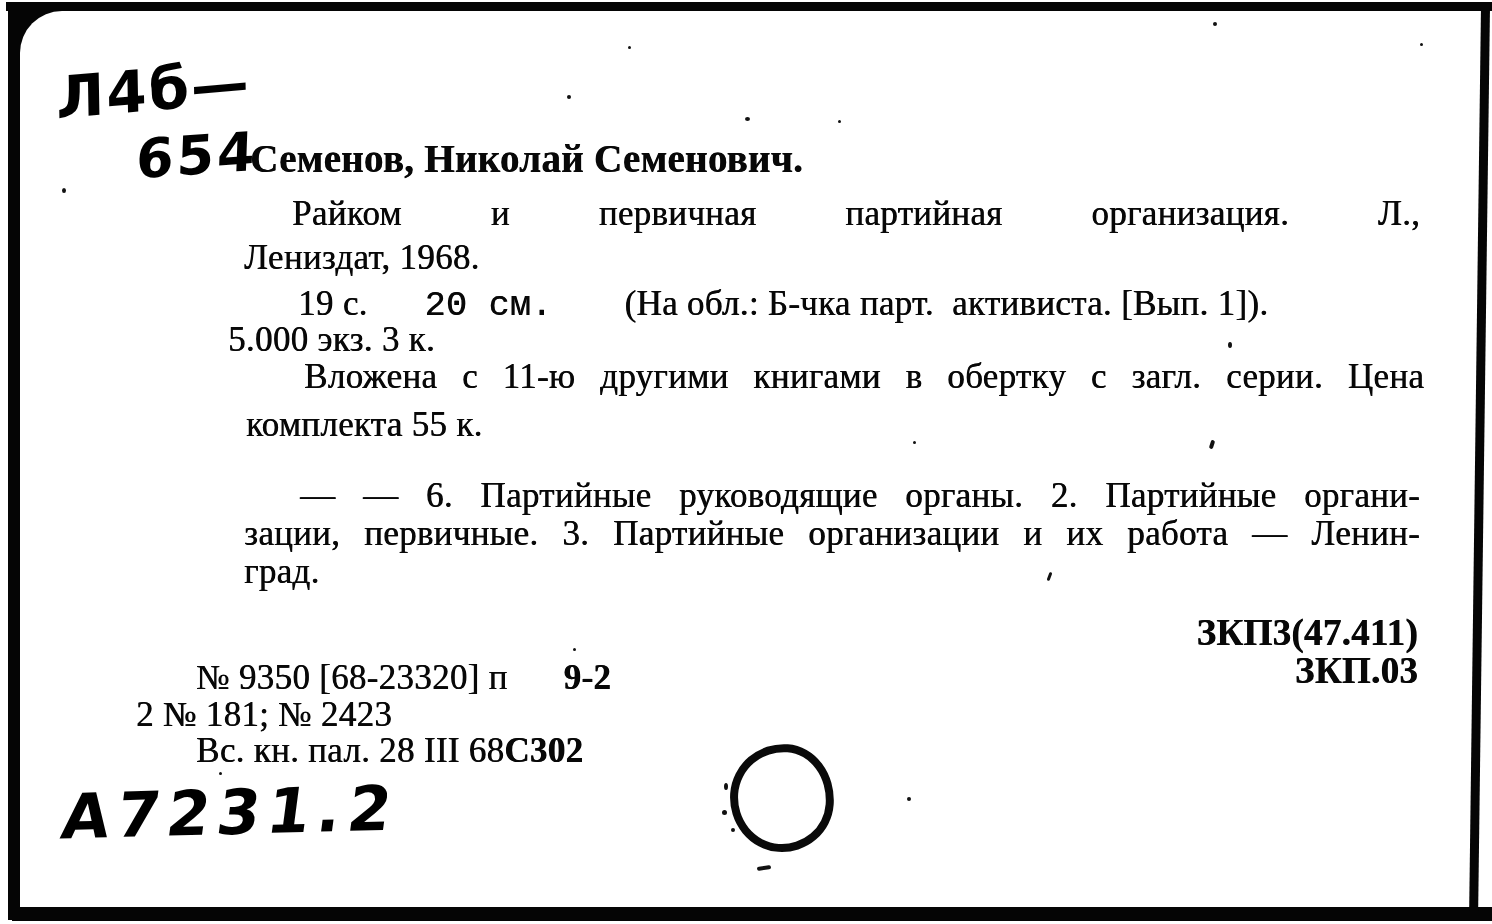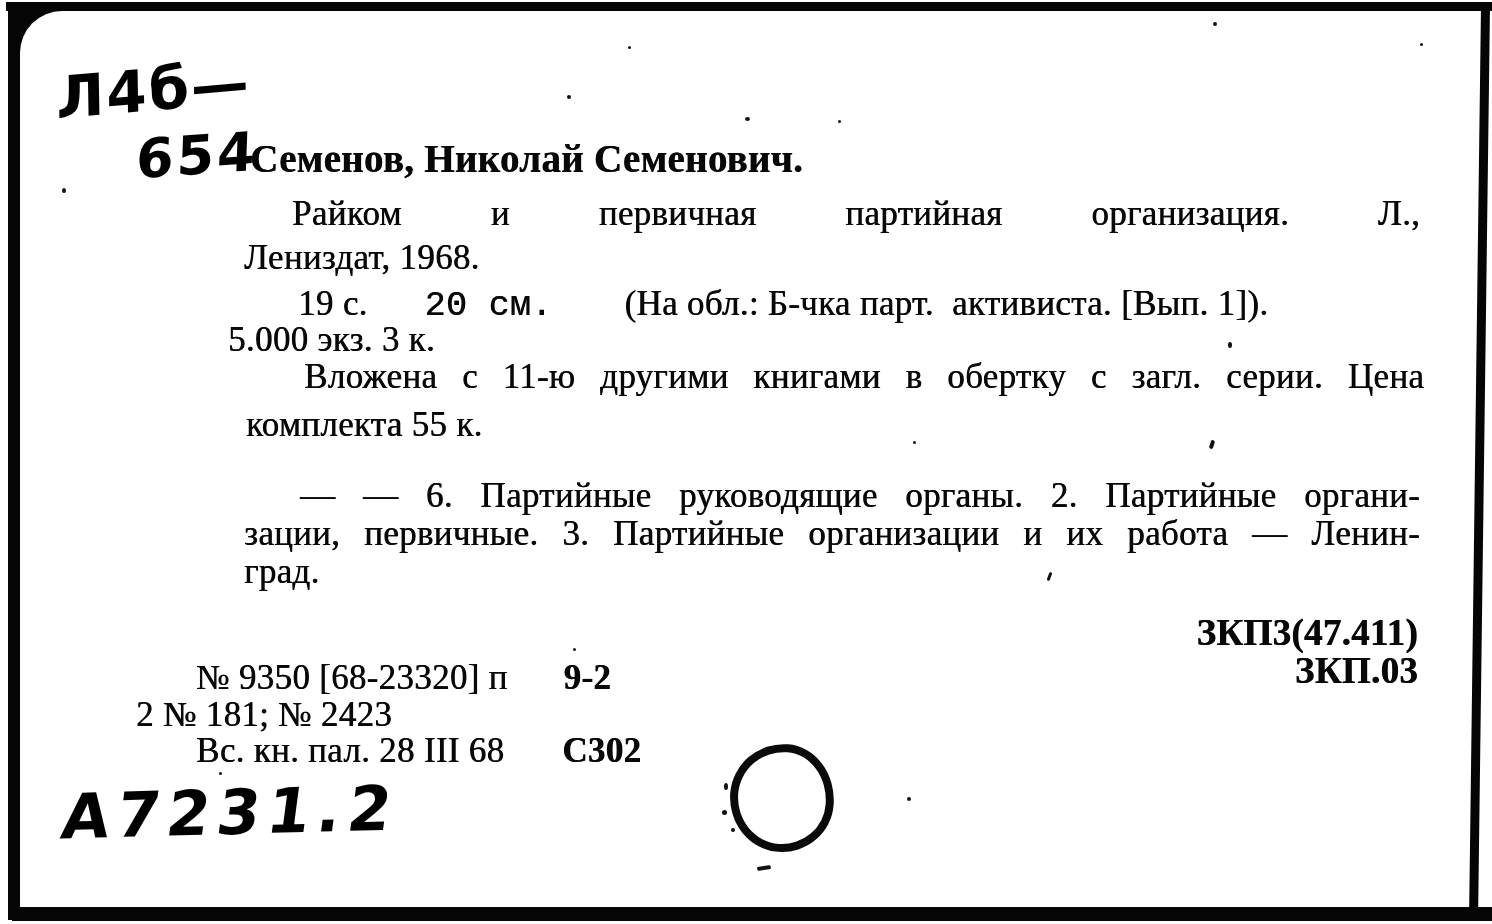--- a/index.html
+++ b/index.html
@@ -96,21 +96,21 @@
   <div class="line bold right-block" style="left:1100px; top:613px; width:318px; font-size:37px;">ЗКП3(47.411)</div>
   <div class="line bold right-block" style="left:1100px; top:651px; width:318px; font-size:37px;">ЗКП.03</div>
 
   <div class="line row" style="left:196px; top:659px;">
     <span>№ 9350 [68-23320] п</span>
     <span class="bold" style="margin-left:56px;">9-2</span>
   </div>
   <div class="line" style="left:136px; top:696px;">2 № 181; № 2423</div>
   <div class="line row" style="left:196px; top:732px;">
     <span>Вс. кн. пал. 28 III 68</span>
-    <span class="bold" style="margin-left:58px;">С302</span>
+    <span class="bold" style="">С302</span>
   </div>
 
   <div class="hand hand-call">А7231.2</div>
 
   <div class="stamp-circle"></div>
 
   <div class="speck" style="left:567px; top:95px;  width:4px; height:4px;"></div>
   <div class="speck" style="left:745px; top:117px; width:5px; height:4px;"></div>
   <div class="speck" style="left:628px; top:46px;  width:3px; height:3px;"></div>
   <div class="speck" style="left:1213px; top:22px; width:4px; height:4px;"></div>

